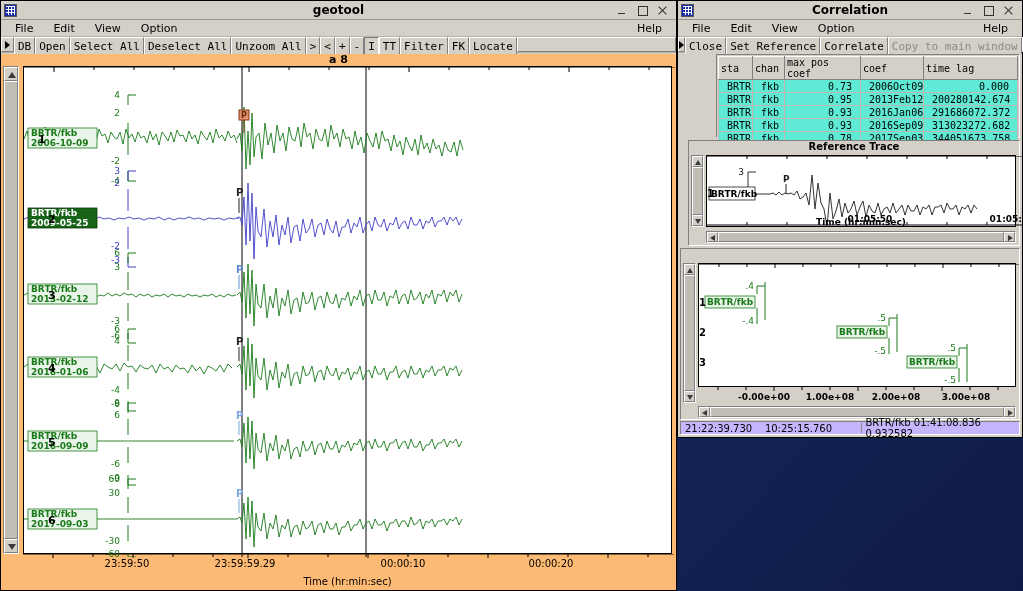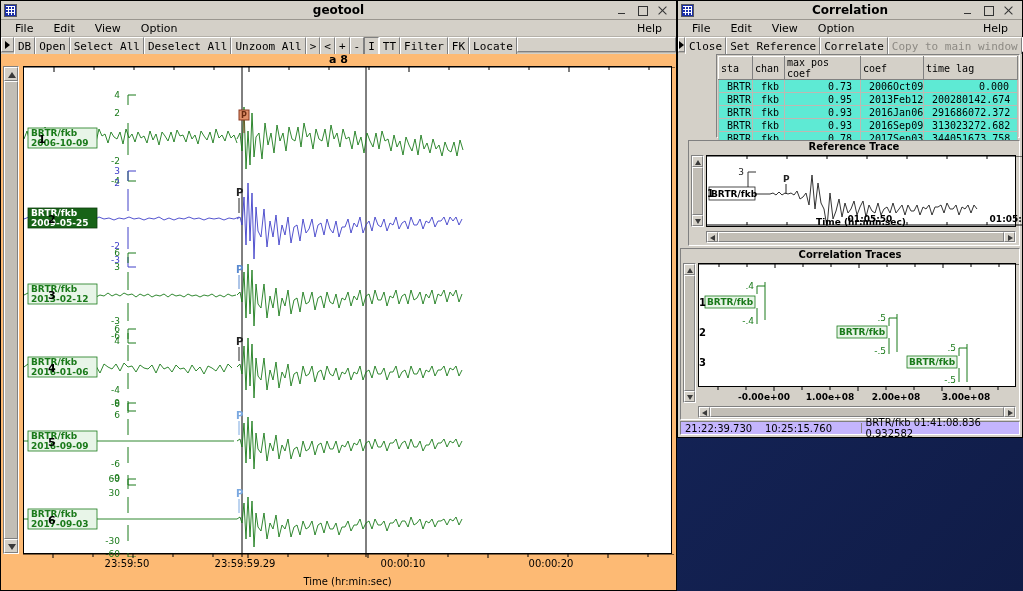--- a/index.html
+++ b/index.html
@@ -509,21 +509,20 @@
       </div>
       <div style="position:absolute;left:17px;right:3px;bottom:18px;text-align:center;font-size:9px;font-weight:bold;">Time (hr:min:sec)</div>
       <div class="hscroll" style="position:absolute;left:17px;right:3px;bottom:2px;">
         <div class="harw l"></div>
         <div class="hthumb"></div>
         <div class="harw r"></div>
       </div>
     </div>
 
     <div class="sunken" style="position:absolute;left:2px;right:2px;top:194px;height:172px;background:#d4d0c8;">
-      <div class="panel-title">Correlation Traces</div>
       <div class="vsmall" style="top:14px;bottom:16px;">
         <div class="arw2 up"></div>
         <div class="thumb2"></div>
         <div class="arw2 dn"></div>
       </div>
       <div style="position:absolute;left:17px;right:3px;top:14px;bottom:32px;background:#fff;border:1px solid #000;">
         <svg width="320" height="124" viewBox="0 0 320 124">
           <g stroke="#000" stroke-width="1">
             <line x1="0" y1="0" x2="320" y2="0"></line>
             <line x1="20" y1="0" x2="20" y2="3"></line>

